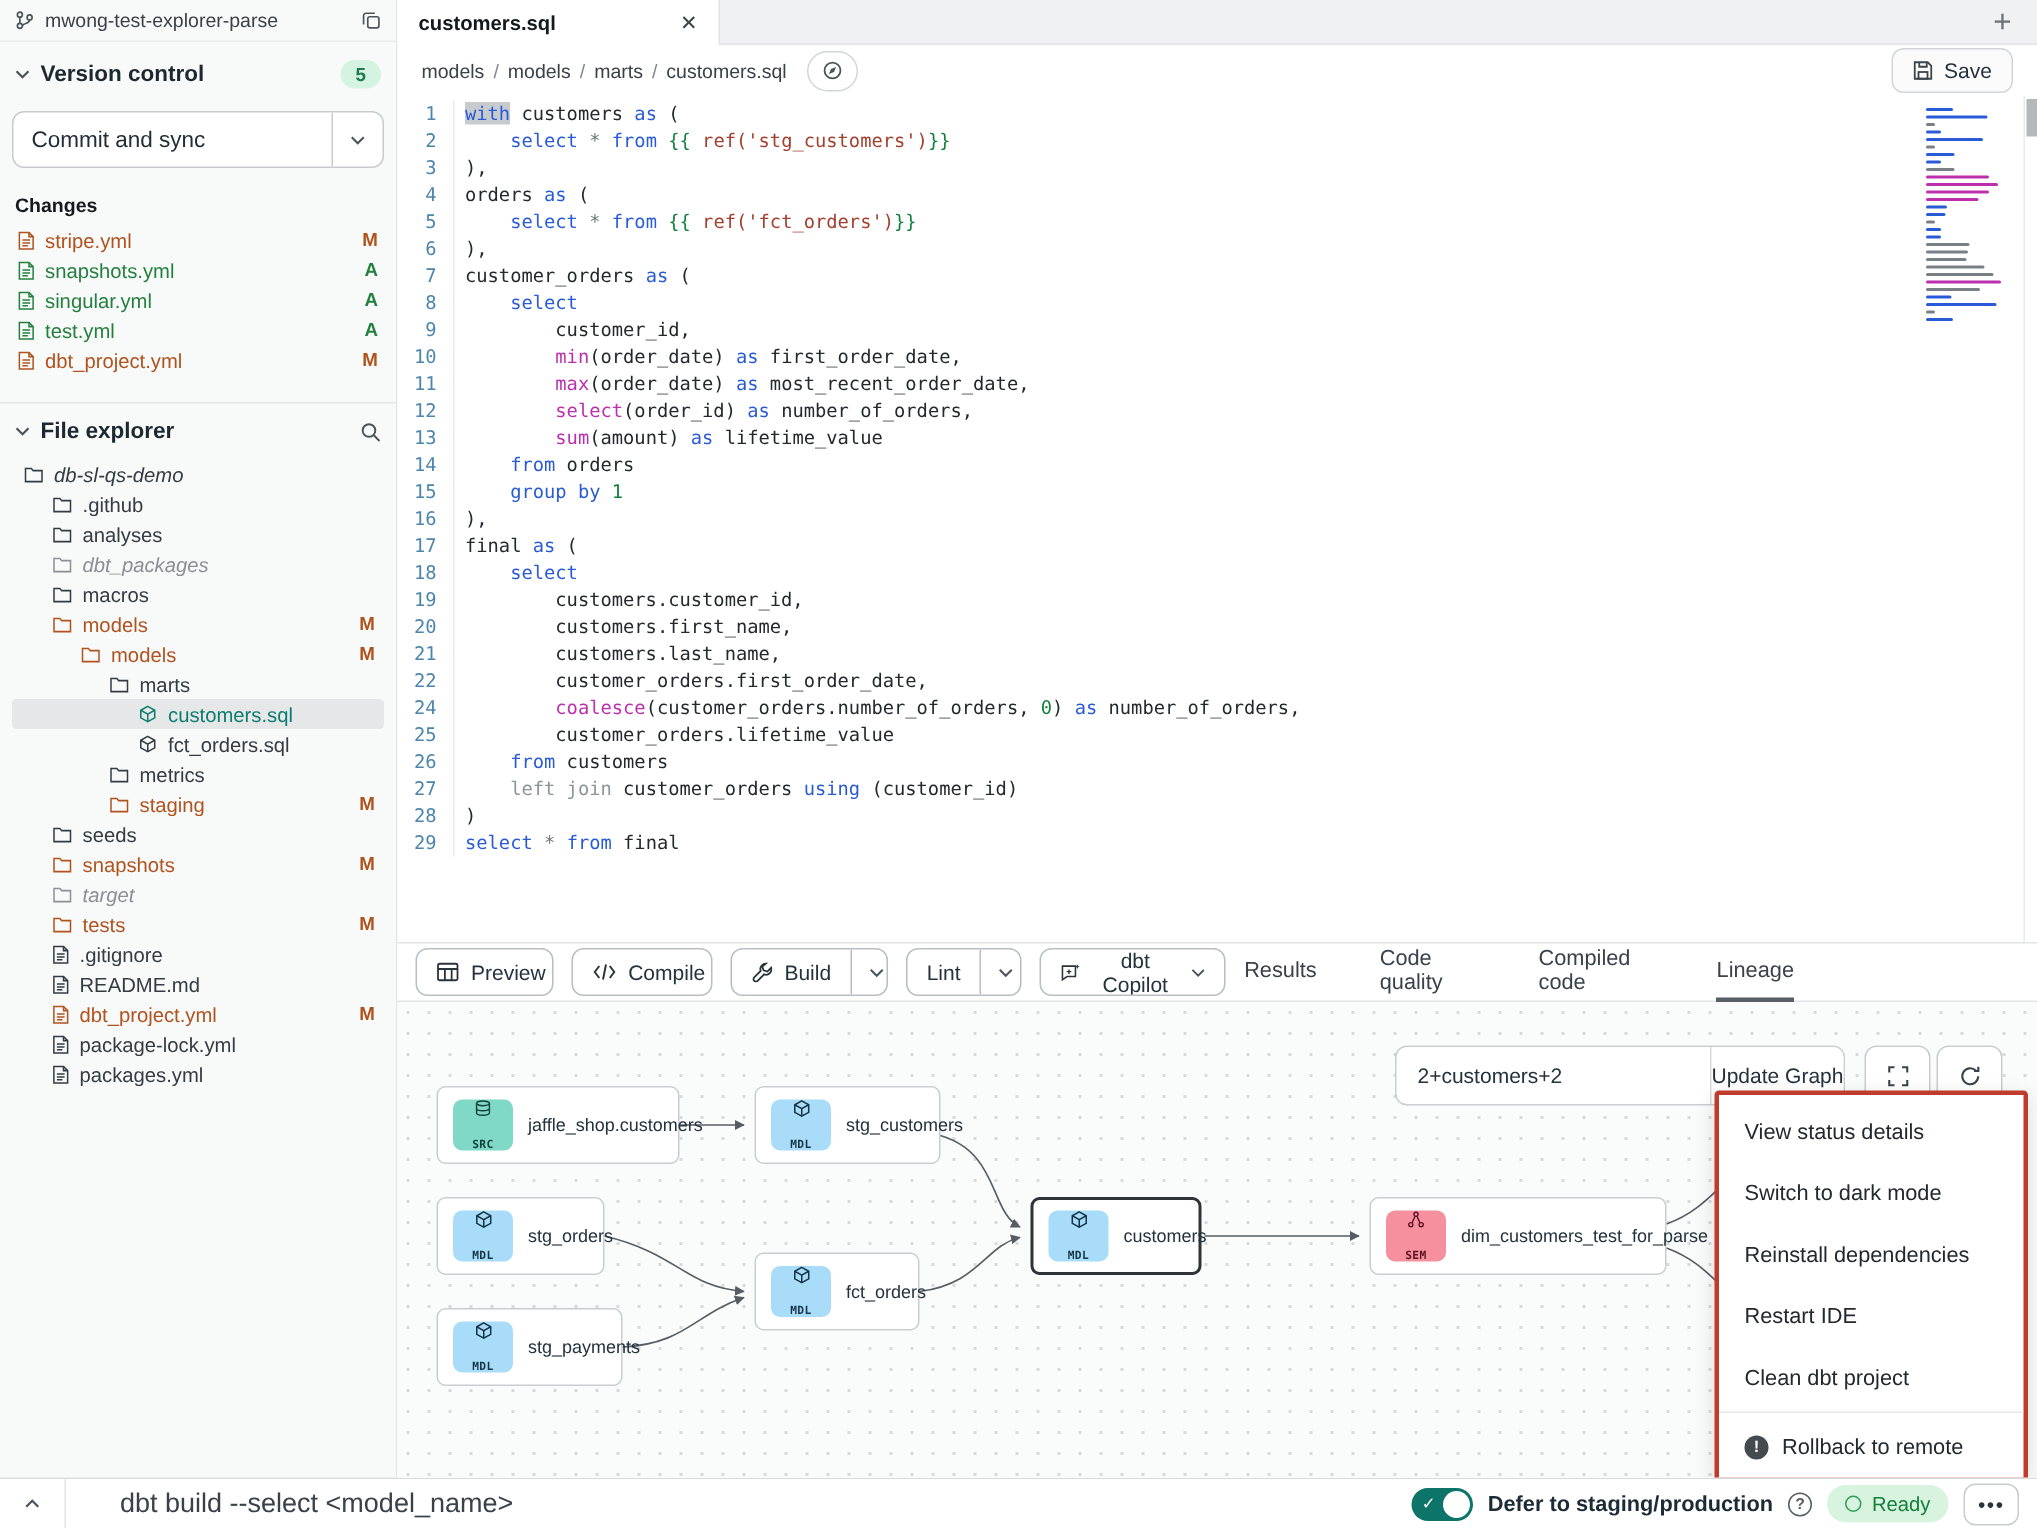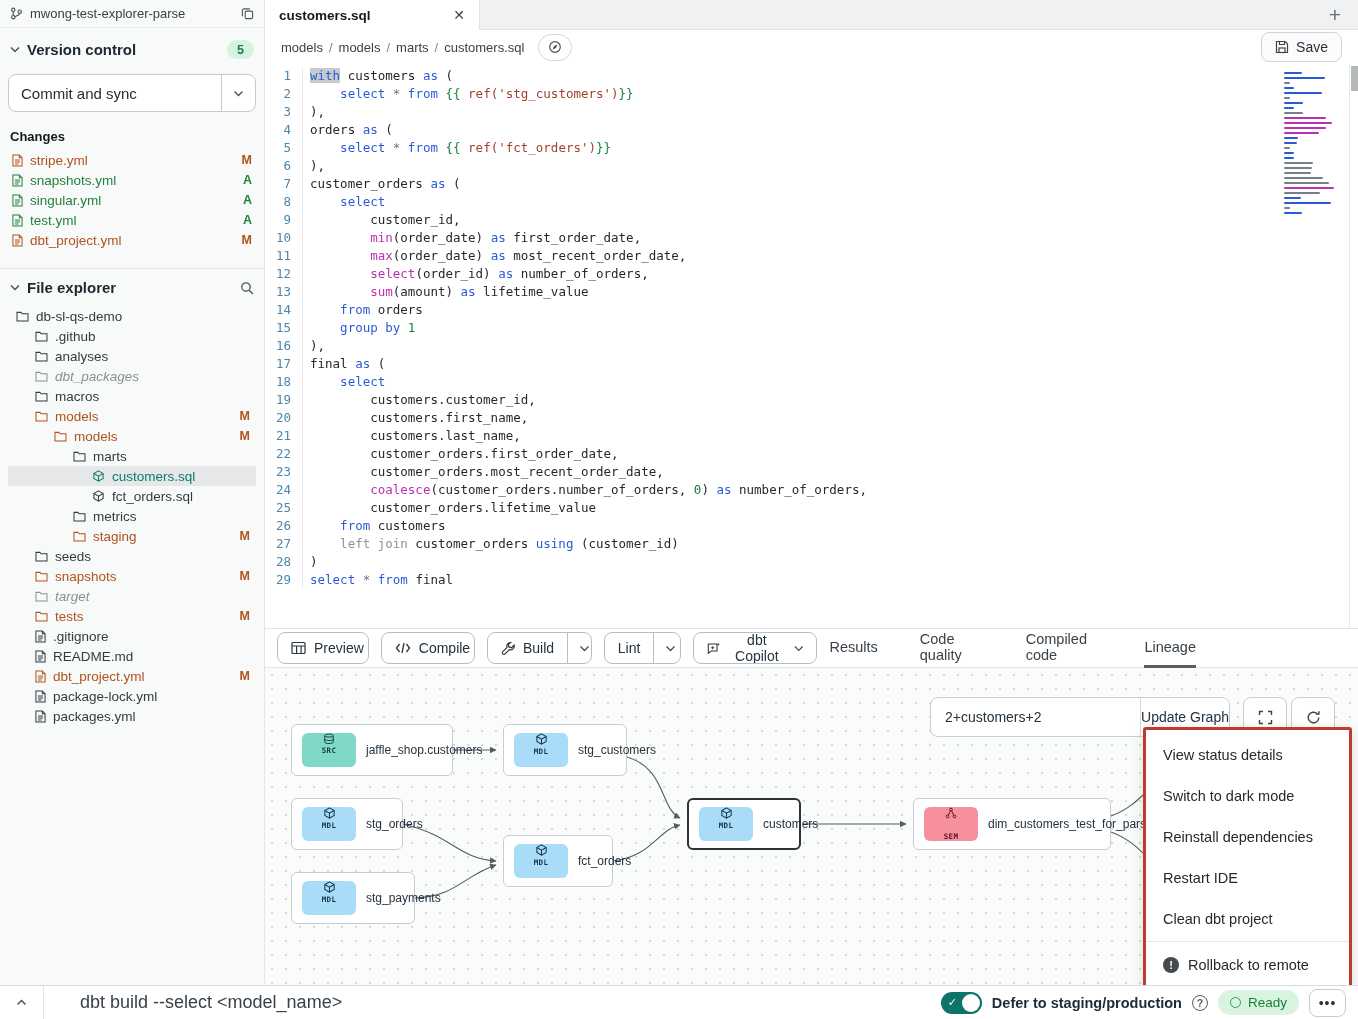--- a/index.html
+++ b/index.html
@@ -69,21 +69,21 @@
   .tb-btn .seg + .seg { border-left:1px solid #b9bec3; padding:0 11px; }
   .result-tabs { margin-left:auto; display:flex; gap:42px; padding-right:150px; height:100%; align-items:stretch; }
   .rtab { display:flex; align-items:center; font-size:14.5px; color:#39424a; border-bottom:3px solid transparent; margin-bottom:-1px; cursor:pointer; }
   .rtab.active { border-bottom-color:#585f65; }
 
   
   .lineage { height:317px; position:relative; background:#fafbfb; background-image:radial-gradient(#d7d9da 1px, transparent 1.2px); background-size:14px 14px; overflow:hidden; }
   .edges { position:absolute; left:0; top:0; }
   .lnode { position:absolute; height:52px; background:#fff; border:1px solid #c9cdd0; border-radius:6px; display:flex; align-items:center; padding:0 10px; gap:10px; cursor:pointer; }
   .lnode.sel { border:2px solid #2f3337; }
-  .lbadge { width:54px; height:34px; border-radius:6px; display:flex; flex-direction:column; align-items:center; justify-content:flex-start; gap:1px; flex:none; }
+  .lbadge { width:40px; height:34px; border-radius:6px; display:flex; flex-direction:column; align-items:center; justify-content:space-between; gap:1px; flex:none; }
   .lbadge .bl { font-size:7.5px; font-weight:bold; letter-spacing:.3px; font-family:"DejaVu Sans Mono", monospace; }
   .b-src { background:#7fd9c6; color:#123f38; }
   .b-mdl { background:#a8dcf8; color:#15364a; }
   .b-sem { background:#f6909e; color:#5c1220;gap:13px; }
   .lnode .nlabel { font-size:12px; color:#24323d; white-space:nowrap; }
   .graph-search { position:absolute; top:29px; right:128px; width:300px; height:40px; background:#fff; border:1px solid #c9cdd0; border-radius:8px; display:flex; align-items:stretch; overflow:hidden; }
   .graph-search input { border:none; outline:none; flex:1; padding:0 14px; font-size:14px; color:#24323d; font-family:"Liberation Sans", sans-serif; background:transparent; }
   .graph-search .upd { width:105px; border:none; border-left:1px solid #d6d9db; background:#fff; font-size:14px; color:#24323d; cursor:pointer; }
   .gbtn { position:absolute; top:29px; width:44px; height:40px; background:#fff; border:1px solid #c9cdd0; border-radius:8px; display:flex; align-items:center; justify-content:center; cursor:pointer; }
   .gbtn.fs { right:71px; } .gbtn.rf { right:23px; }
@@ -223,21 +223,21 @@
           </span>
           <span class="sec-title">File explorer</span>
           <span class="icon">
             <svg width="14" height="14" viewBox="0 0 14 14" fill="none" stroke="#4c545b" stroke-width="1.3">
                 <circle cx="6" cy="6" r="4.2"></circle>
                 <path d="M9.2 9.2 L13 13"></path>
               </svg>
           </span>
         </div>
         <div class="tree" id="file-tree">
-            <div class="tree-row" style="padding-left: 8px;">
+            <div class="tree-row" style="padding-left: 8px; font-style: italic;">
               <span class="icon" style="color: inherit;">
                 <svg width="13" height="11" viewBox="0 0 14 12" fill="none" stroke="currentColor" stroke-width="1.1">
                   <path d="M1 11 V1.5 h4.3 l1.3 1.5 H13 V11 z"></path>
                 </svg>
               </span>
               <span class="nm">db-sl-qs-demo</span>
             </div>
             <div class="tree-row" style="padding-left: 27px;">
               <span class="icon" style="color: inherit;">
                 <svg width="13" height="11" viewBox="0 0 14 12" fill="none" stroke="currentColor" stroke-width="1.1">
@@ -472,21 +472,20 @@
             <div class="cl"><span class="ln">13</span><span class="ct"><span class="tk-p">        </span><span class="tk-f">sum</span><span class="tk-p">(amount) </span><span class="tk-k">as</span><span class="tk-p"> lifetime_value</span></span></div>
             <div class="cl"><span class="ln">14</span><span class="ct"><span class="tk-p">    </span><span class="tk-k">from</span><span class="tk-p"> orders</span></span></div>
             <div class="cl"><span class="ln">15</span><span class="ct"><span class="tk-p">    </span><span class="tk-k">group by</span><span class="tk-p"> </span><span class="tk-n">1</span></span></div>
             <div class="cl"><span class="ln">16</span><span class="ct"><span class="tk-p">),</span></span></div>
             <div class="cl"><span class="ln">17</span><span class="ct"><span class="tk-p">final </span><span class="tk-k">as</span><span class="tk-p"> (</span></span></div>
             <div class="cl"><span class="ln">18</span><span class="ct"><span class="tk-p">    </span><span class="tk-k">select</span></span></div>
             <div class="cl"><span class="ln">19</span><span class="ct"><span class="tk-p">        customers.customer_id,</span></span></div>
             <div class="cl"><span class="ln">20</span><span class="ct"><span class="tk-p">        customers.first_name,</span></span></div>
             <div class="cl"><span class="ln">21</span><span class="ct"><span class="tk-p">        customers.last_name,</span></span></div>
             <div class="cl"><span class="ln">22</span><span class="ct"><span class="tk-p">        customer_orders.first_order_date,</span></span></div>
-            <div class="cl"><span class="ln">23</span><span class="ct"><span class="tk-p">        customer_orders.most_recent_order_date,</span></span></div>
             <div class="cl"><span class="ln">24</span><span class="ct"><span class="tk-p">        </span><span class="tk-f">coalesce</span><span class="tk-p">(customer_orders.number_of_orders, </span><span class="tk-n">0</span><span class="tk-p">) </span><span class="tk-k">as</span><span class="tk-p"> number_of_orders,</span></span></div>
             <div class="cl"><span class="ln">25</span><span class="ct"><span class="tk-p">        customer_orders.lifetime_value</span></span></div>
             <div class="cl"><span class="ln">26</span><span class="ct"><span class="tk-p">    </span><span class="tk-k">from</span><span class="tk-p"> customers</span></span></div>
             <div class="cl"><span class="ln">27</span><span class="ct"><span class="tk-p">    </span><span class="tk-d">left join</span><span class="tk-p"> customer_orders </span><span class="tk-k">using</span><span class="tk-p"> (customer_id)</span></span></div>
             <div class="cl"><span class="ln">28</span><span class="ct"><span class="tk-p">)</span></span></div>
             <div class="cl"><span class="ln">29</span><span class="ct"><span class="tk-k">select</span><span class="tk-p"> </span><span class="tk-o">*</span><span class="tk-p"> </span><span class="tk-k">from</span><span class="tk-p"> final</span></span></div>
           </div>
         <div class="minimap" id="minimap">
             <div class="mm-line" style="width: 18.05px; background: rgb(42, 91, 215);"></div>
             <div class="mm-line" style="width: 40.85px; background: rgb(42, 91, 215);"></div>

